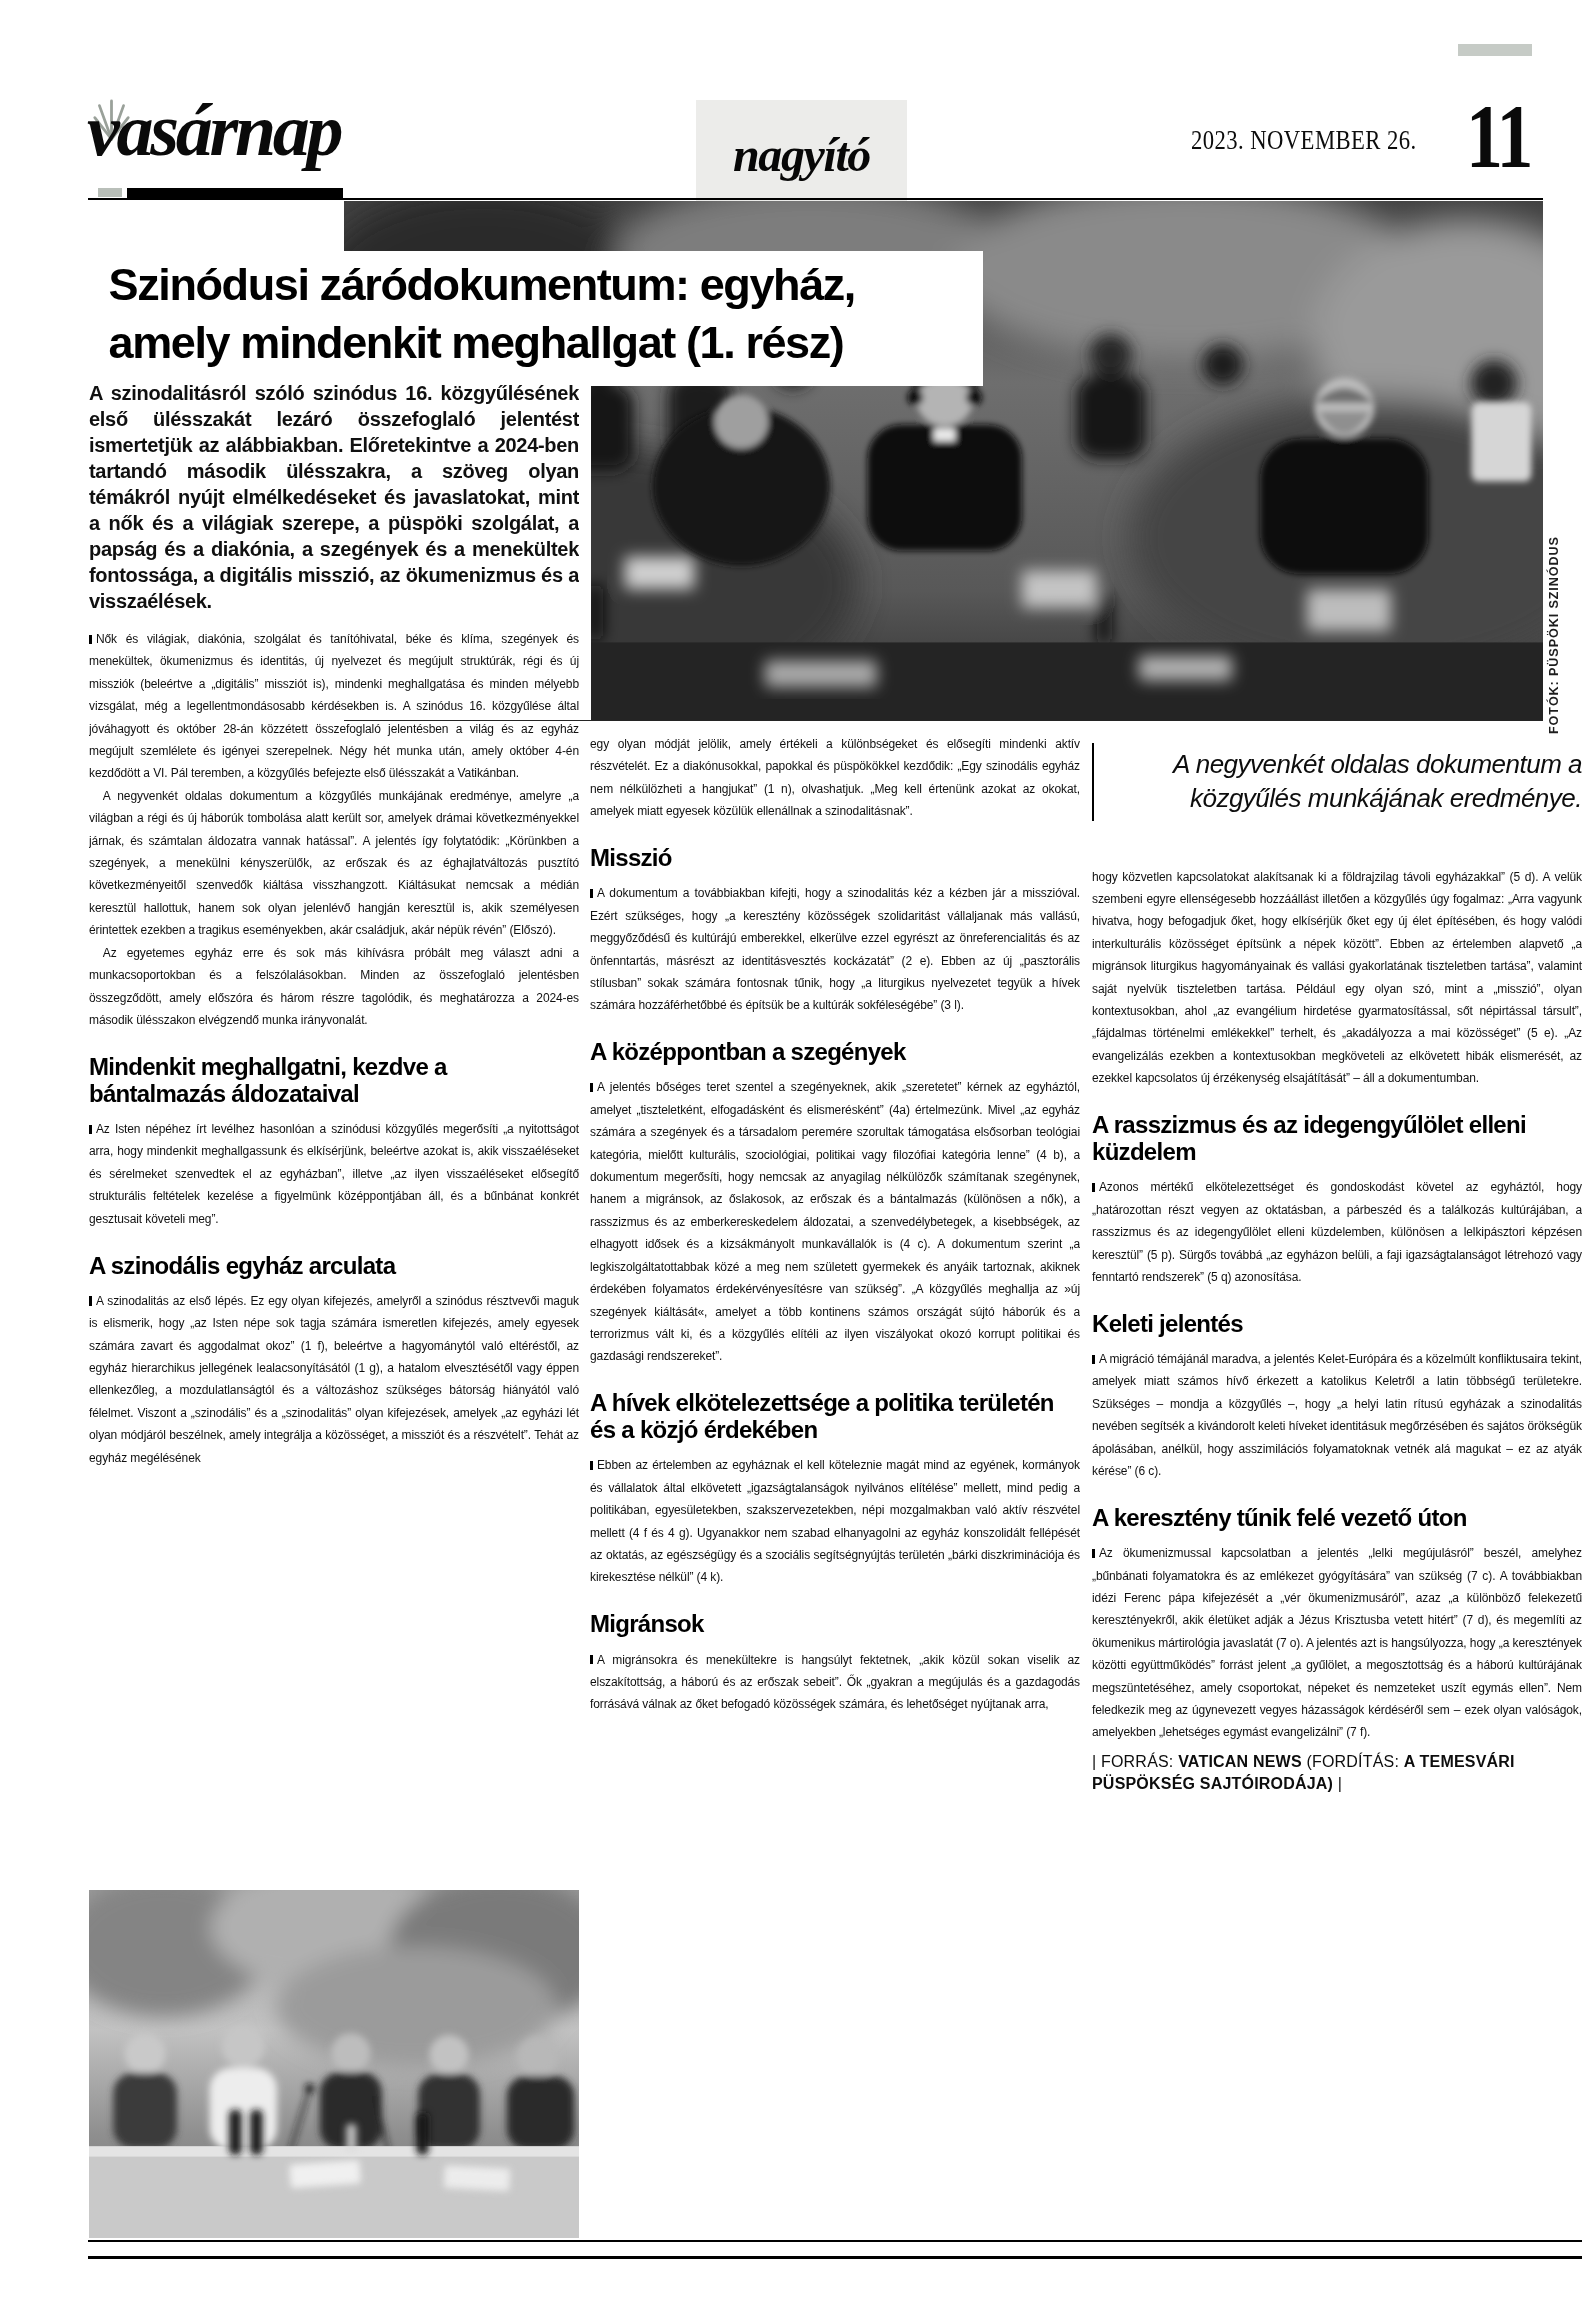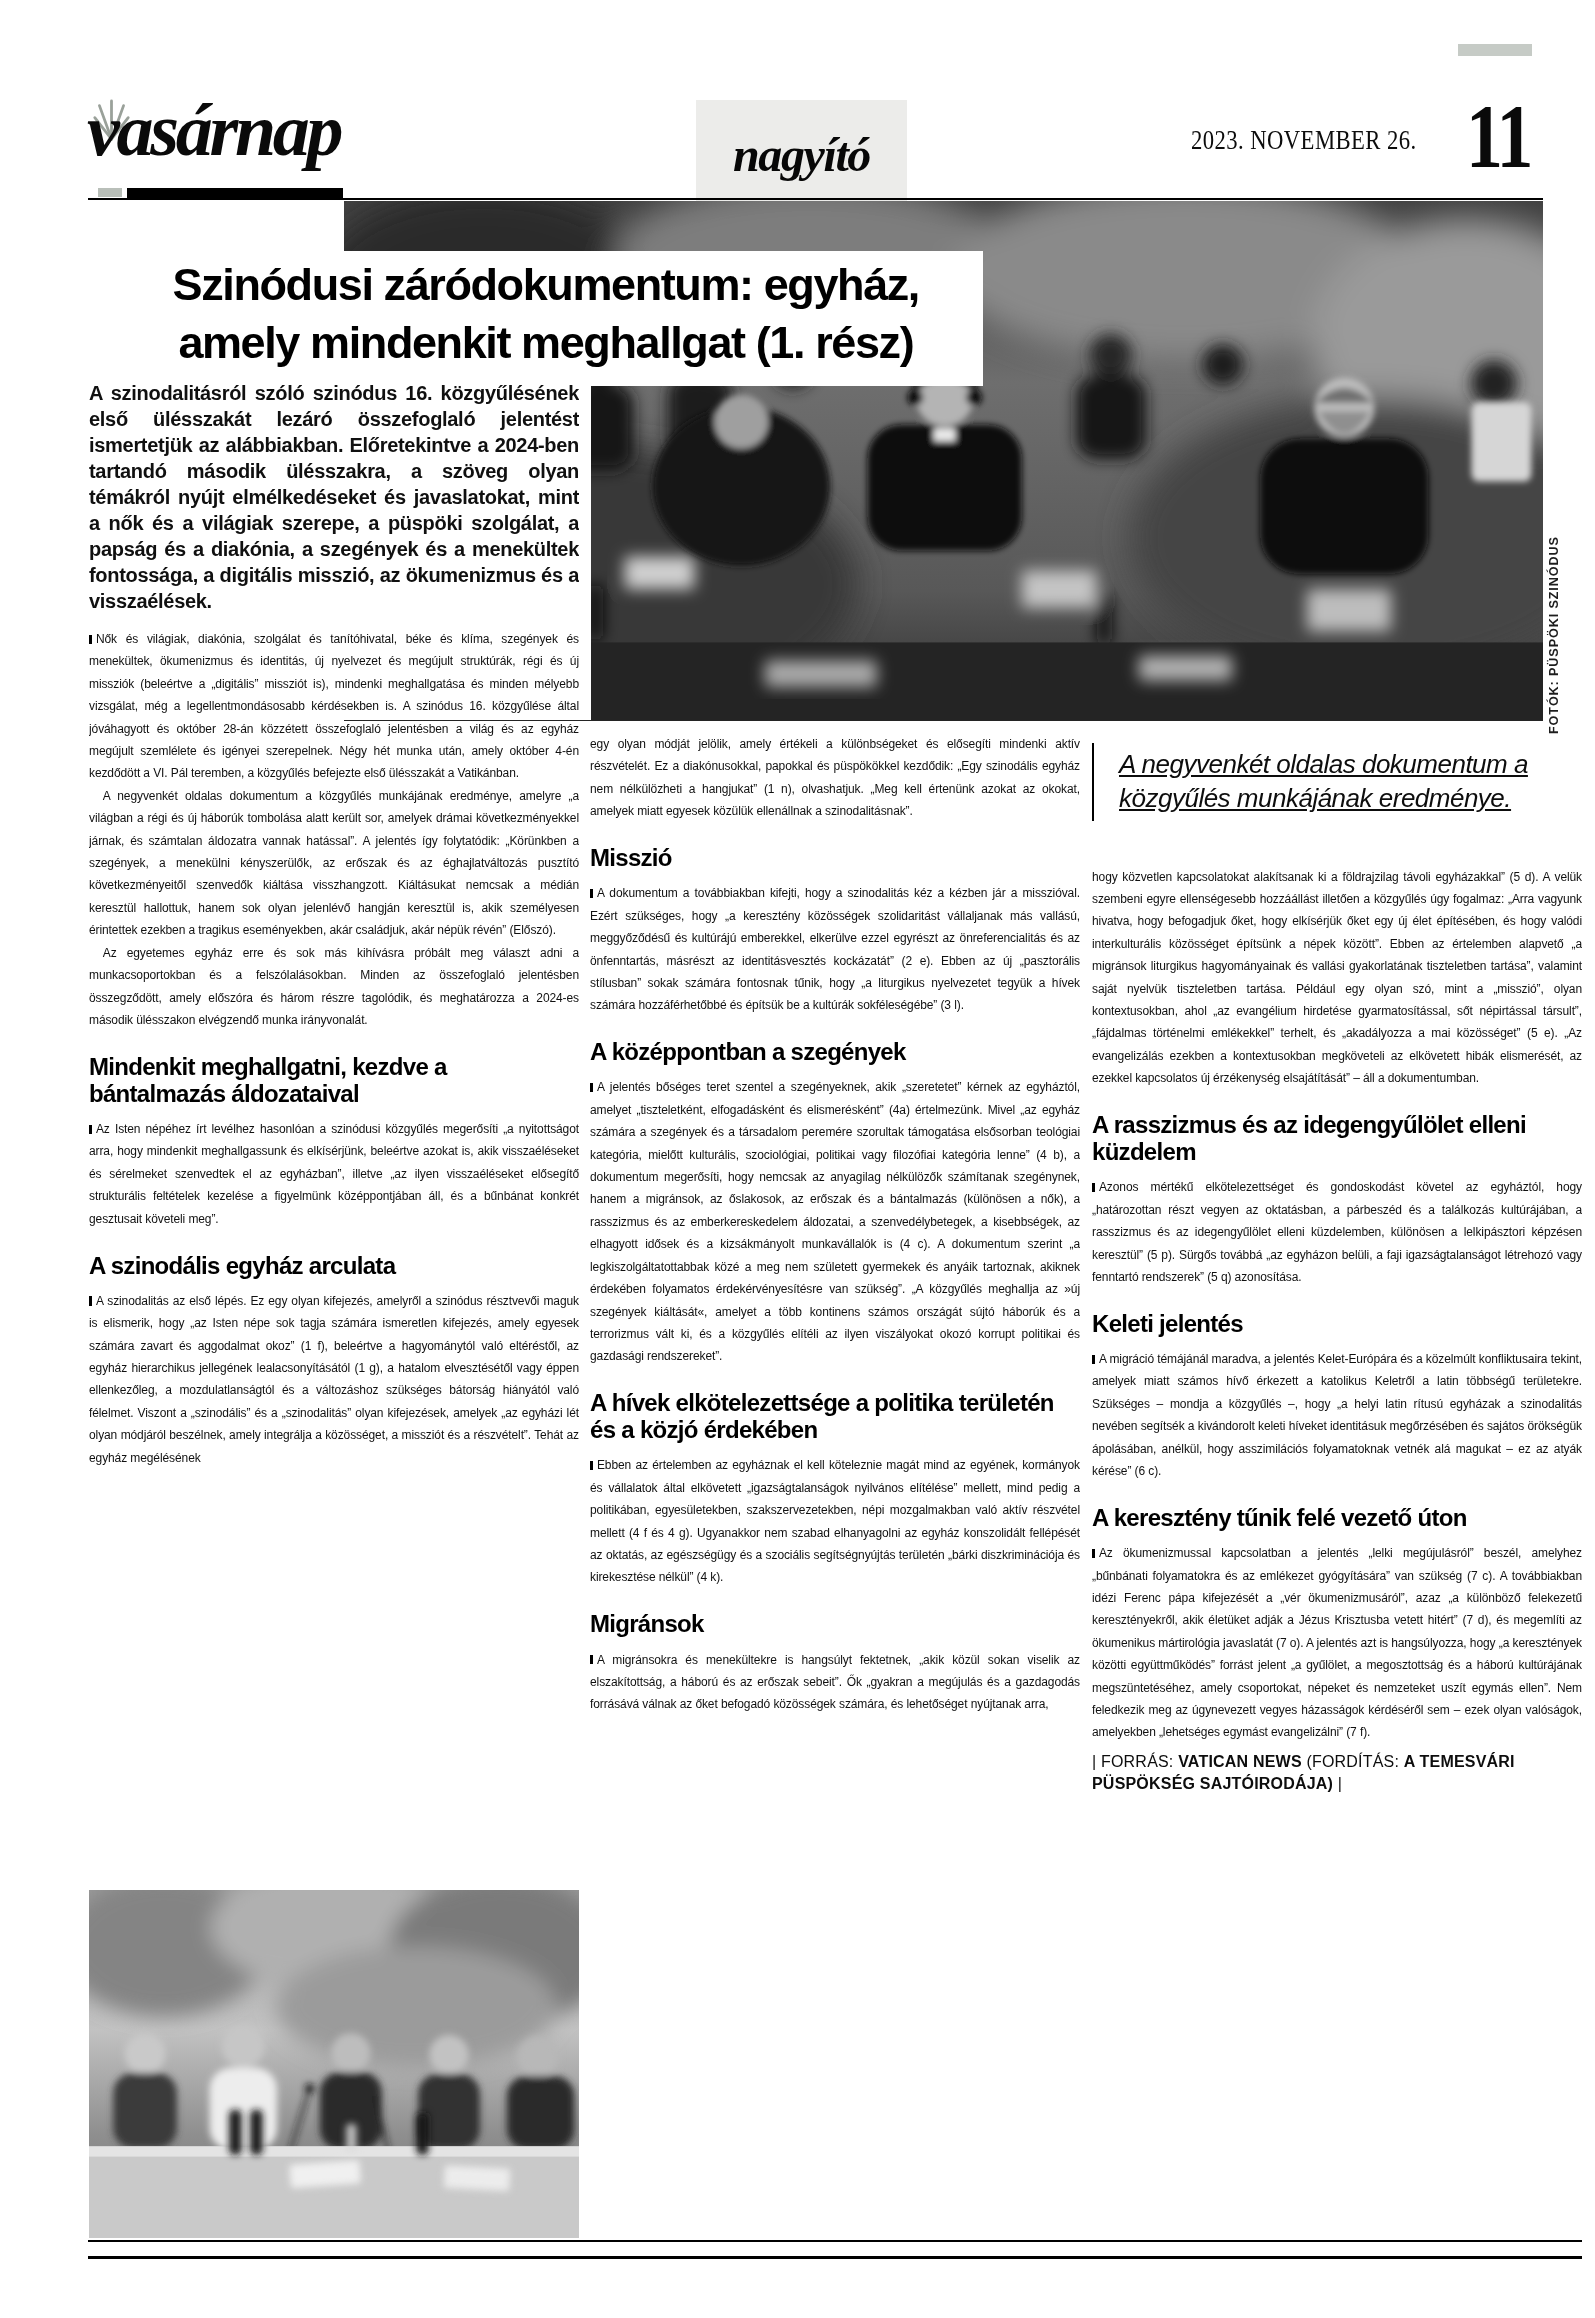--- a/index.html
+++ b/index.html
@@ -31,39 +31,39 @@
 
   
   .photo-main{position:absolute;left:344px;top:201px;width:1199px;height:520px;overflow:hidden;background:#555;}
   .photo-main svg{display:block;width:100%;height:100%;}
   .photo-mask{position:absolute;left:88px;top:382px;width:503px;height:338px;background:#fff;}
   .photo-credit{position:absolute;left:1547px;top:533px;height:201px;writing-mode:vertical-rl;
                 transform:rotate(180deg);font-size:12.6px;font-weight:700;letter-spacing:0.9px;color:#1d1d1d;white-space:nowrap;}
 
   .headline-box{position:absolute;left:88px;top:251px;width:895px;height:135px;background:#fff;}
   .headline{margin:4.7px 0 0 20.6px;font-size:45px;font-weight:700;letter-spacing:-1.4px;line-height:58px;color:#000;}
-  .hl-line{display:block;white-space:nowrap;text-align:center;}
+  .hl-line{display:block;white-space:nowrap;}
 
   .photo-bottom{position:absolute;left:89px;top:1890px;width:490px;height:348px;overflow:hidden;background:#aaa;}
   .photo-bottom svg{display:block;width:100%;height:100%;}
 
   
   .col{position:absolute;width:490px;text-align:justify;}
   #col1{left:89px;top:380px;height:1496px;overflow:hidden;}
   #col2{left:590px;top:733px;height:1501px;overflow:hidden;}
   #col3{left:1092px;top:733px;height:1501px;overflow:hidden;}
 
   .body-p{font-size:12px;line-height:22.4px;margin:0;letter-spacing:-0.1px;color:#101010;}
   .body-p.lead{font-size:20px;line-height:26px;font-weight:700;margin-bottom:14px;letter-spacing:-0.3px;}
   .body-p.indented{text-indent:1.15em;}
   .marked::before{content:"";display:inline-block;width:0.28em;height:0.78em;background:#000;
                   margin-right:0.30em;vertical-align:-0.08em;}
   .sec-head{font-size:24px;line-height:27px;font-weight:700;letter-spacing:-0.7px;margin:21.5px 0 11.2px;color:#000;text-align:left;}
   .pull-quote{font-style:italic;font-size:26px;line-height:34px;letter-spacing:-0.5px;
-              border-left:2.8px solid #000;padding:3.7px 0 5.6px 25px;margin:10.3px 0 45px;text-align:left;color:#0d0d0d;text-decoration:underline;}
+              border-left:2.8px solid #000;padding:3.7px 0 5.6px 25px;margin:10.3px 0 45px;text-align:right;color:#0d0d0d;}
   .source-line{font-size:16px;line-height:21.5px;letter-spacing:0.2px;margin:7.5px 0 0;text-align:left;color:#0d0d0d;}
   .source-line b{font-weight:700;}
 
   
   .footer-rule-1{position:absolute;left:88px;top:2240px;width:1494px;height:1.9px;background:#000;}
   .footer-rule-2{position:absolute;left:88px;top:2256px;width:1494px;height:3.3px;background:#000;}
 </style>
 </head>
 <body>
 

